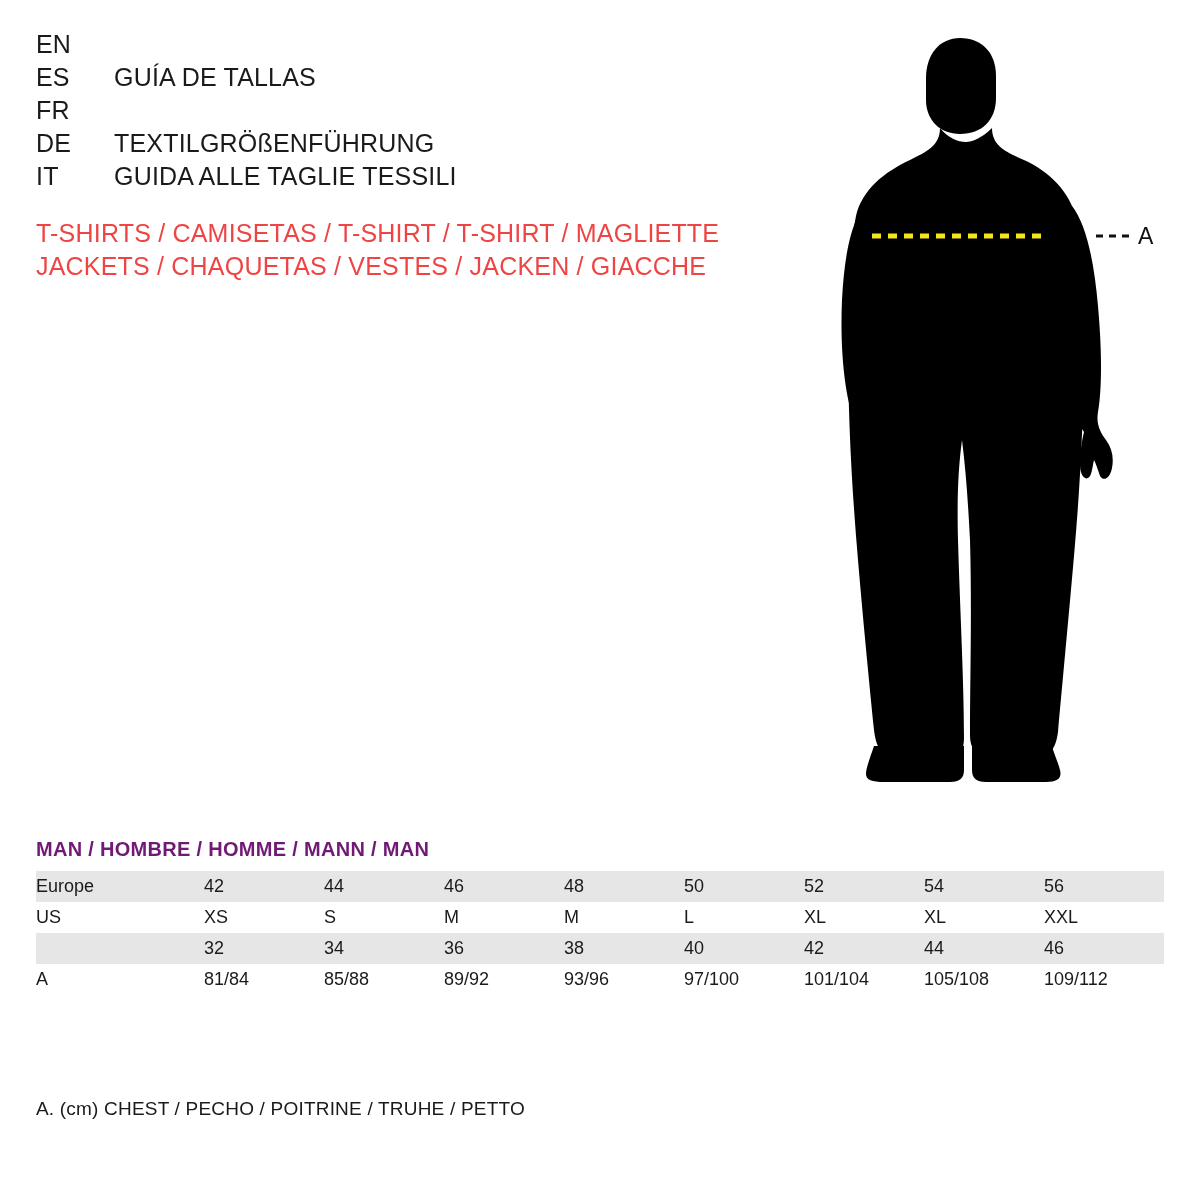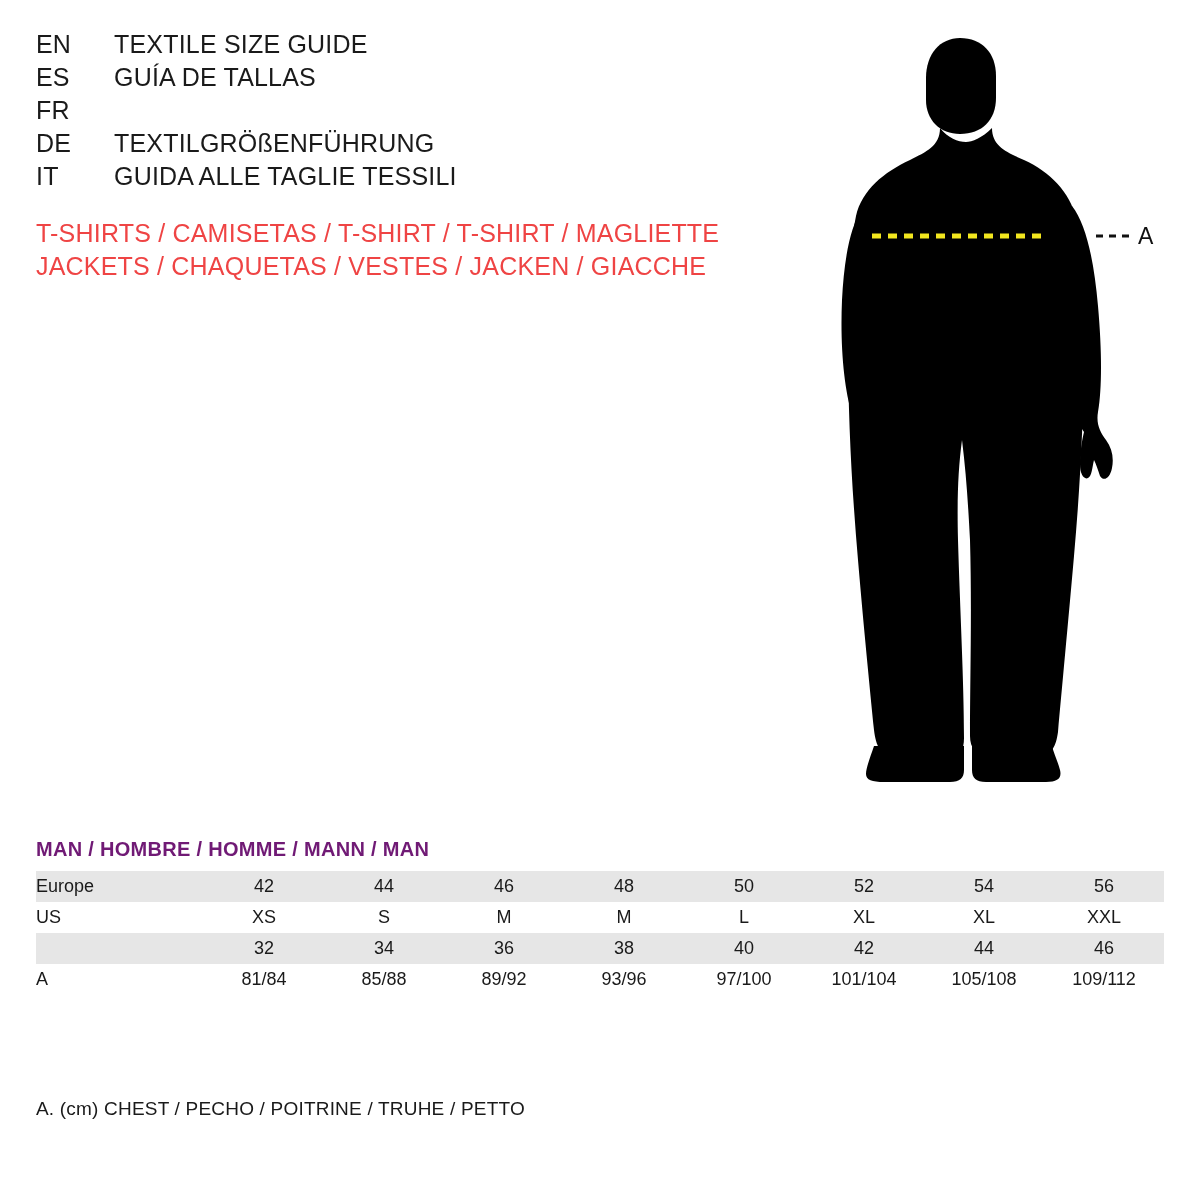--- a/index.html
+++ b/index.html
@@ -96,21 +96,21 @@
     table-layout: fixed;
   }
   table.size-table td {
     font-size: 18px;
     color: #1a1a1a;
     padding: 0;
     height: 31px;
     vertical-align: middle;
   }
   .col-label { width: 168px; }
-  .data-col { width: 120px; text-align: center; }
+  .data-col { width: 120px; }
 
   tr.band-dark td {
     background: #b3b3b3;
   }
   tr.band-light td {
     background: #e6e6e6;
   }
   tr.band-white td {
     background: #ffffff;
   }
@@ -132,21 +132,20 @@
   }
 </style>
 </head>
 <body>
 
 <div class="page">
 
   <div class="lang-block">
     <div class="lang-row">
       <span class="lang-code">EN</span>
-      <span class="lang-text">TEXTILE SIZE GUIDE</span>
     </div>
     <div class="lang-row">
       <span class="lang-code">ES</span>
       <span class="lang-text">GUÍA DE TALLAS</span>
     </div>
     <div class="lang-row">
       <span class="lang-code">FR</span>
     </div>
     <div class="lang-row">
       <span class="lang-code">DE</span>

